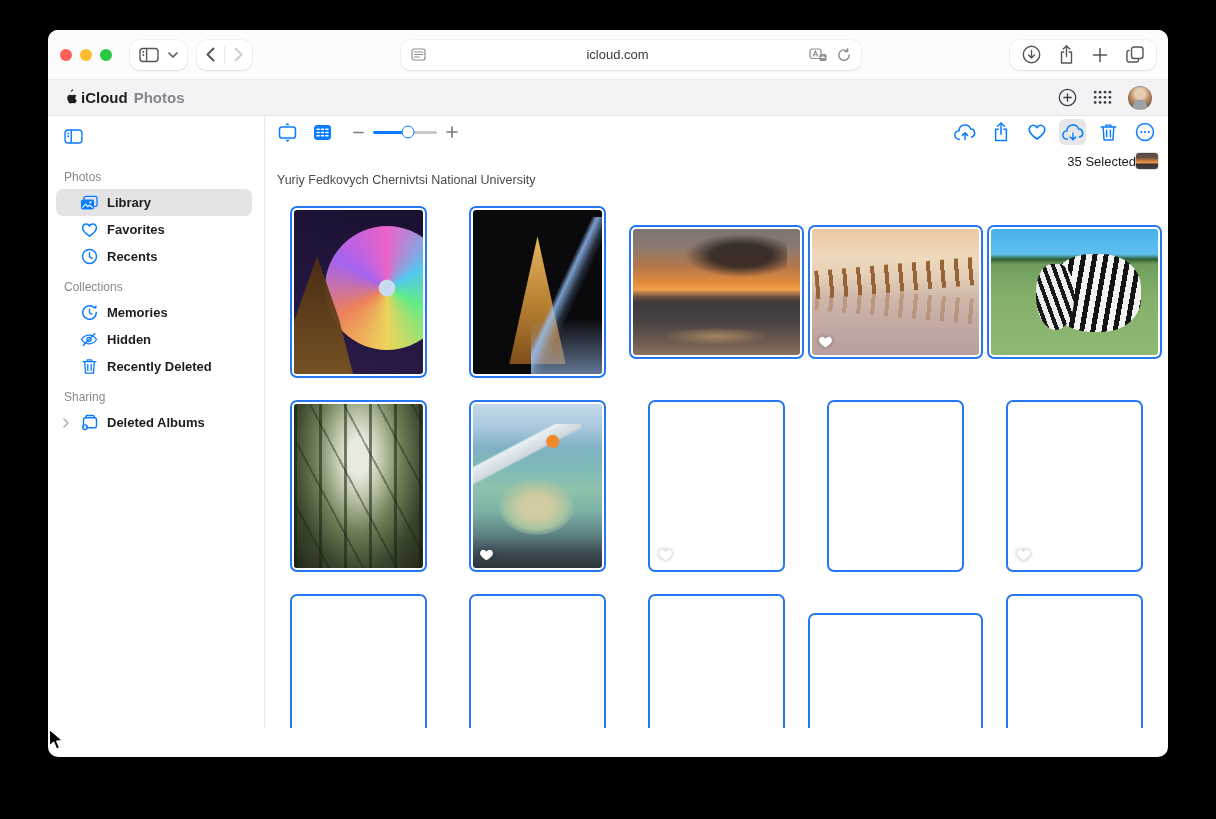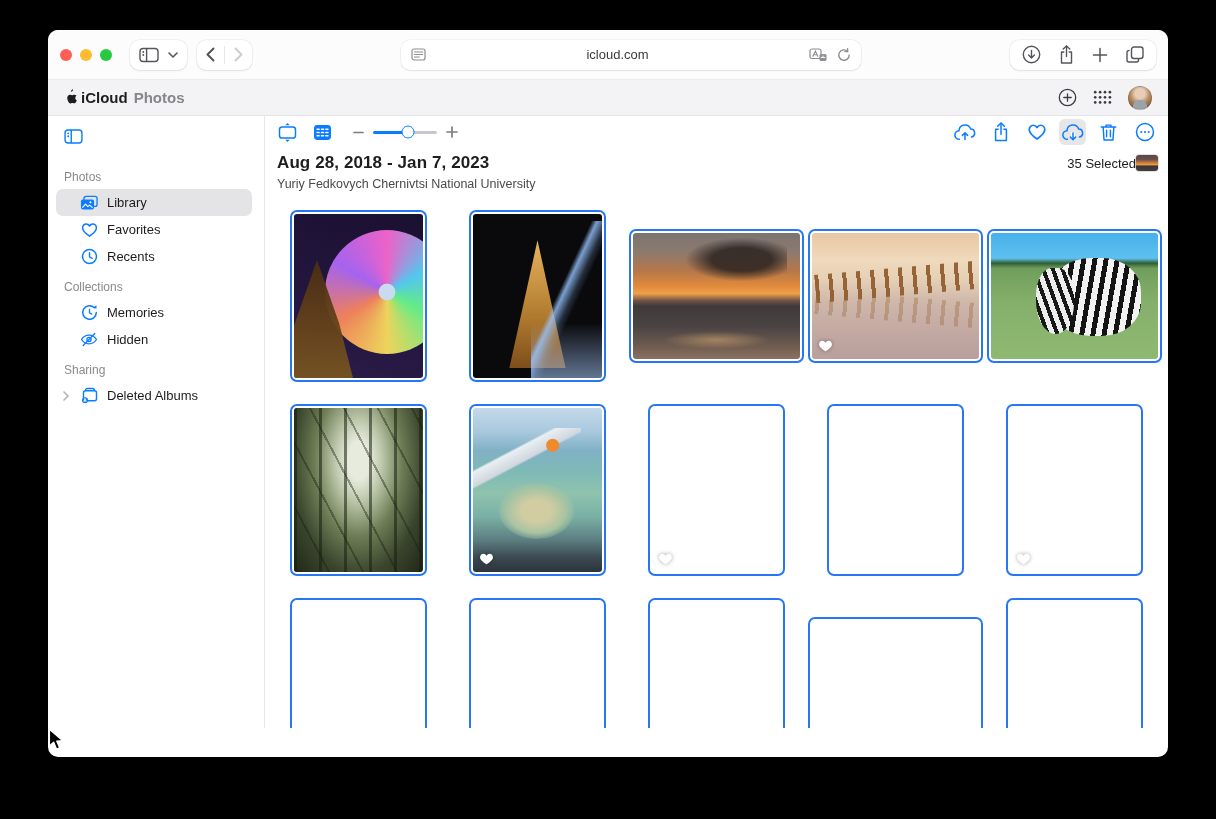--- a/index.html
+++ b/index.html
@@ -38,21 +38,21 @@
     background:
       radial-gradient(circle at 50% 88%, #9aa2ab 0 30%, rgba(0,0,0,0) 31%),
       radial-gradient(circle at 50% 30%, #e7cdb4 0 26%, #b58a62 52%, #8a6344 78%, #7a5336 100%);
     border:.5px solid rgba(0,0,0,.1); }
   
   .content { flex:1; display:flex; min-height:0; }
   .sidebar { width:217px; flex:0 0 217px; background:#fff; border-right:1px solid #e8e8ea; padding:13px 8px 0 14px; }
   .side-toggle { color:#0a7cff; margin:0 0 16px 2px; display:inline-flex; }
   .section-title { font-size:12px; color:#8a8a8e; margin:10px 0 5px 2px; }
   .side-item { position:relative; display:flex; align-items:center; gap:9px; height:27px;
-    padding-left:24px; margin-left:-6px; margin-right:4px; border-radius:7px; font-size:13px; color:#1c1c1e; }
+    padding-left:24px; margin-left:-6px; margin-right:4px; border-radius:7px; font-size:13px; color:#1c1c1e;font-weight:bold; }
   .side-item.selected { background:#e4e4e7; }
   .side-item .chev { position:absolute; left:7px; color:#b2b2b7; display:flex; }
   .side-item .sicon { color:#0a7cff; display:flex; width:18px; justify-content:center; }
   
   .main { flex:1; min-width:0; padding:0 10px 0 12px; overflow:hidden; position:relative; }
   .main-toolbar { height:32px; display:flex; align-items:center; color:#0a7cff; }
   .mt-left { display:flex; align-items:center; gap:15px; }
   .zoomctl { display:flex; align-items:center; gap:9px; color:#7c7c81; margin-left:6px; }
   .slider { position:relative; width:64px; height:14px; display:flex; align-items:center; }
   .slider .track { width:100%; height:3px; border-radius:2px; background:linear-gradient(90deg,#0a7cff 0 55%, #c8c8cc 55%); }
@@ -346,20 +346,28 @@
       <div class="side-item">
         <span class="sicon">
           <svg width="18" height="15" viewBox="0 0 18 15">
               <path d="M1.5 7.5S4.4 3.2 9 3.2s7.5 4.3 7.5 4.3-2.9 4.3-7.5 4.3S1.5 7.5 1.5 7.5z" fill="none" stroke="currentColor" stroke-width="1.3"></path>
               <circle cx="9" cy="7.5" r="2.1" fill="none" stroke="currentColor" stroke-width="1.3"></circle>
               <path d="M3.2 13.5L14.8 1.5" stroke="currentColor" stroke-width="1.3" stroke-linecap="round"></path>
             </svg>
         </span>
         <span>Hidden</span>
       </div>
+      <div class="side-item">
+        <span class="sicon">
+          <svg width="15" height="17" viewBox="0 0 15 17">
+              <path d="M1 3.6h13M5.3 3.6V1.9h4.4v1.7M2.7 3.6l.8 11.6h8l.8-11.6M5.8 6.4v6M9.2 6.4v6" fill="none" stroke="currentColor" stroke-width="1.3" stroke-linecap="round" stroke-linejoin="round"></path>
+            </svg>
+        </span>
+        <span>Recently Deleted</span>
+      </div>
 
       <div class="section-title">Sharing</div>
       <div class="side-item">
         <span class="chev">
           <svg width="6" height="10" viewBox="0 0 6 10">
               <path d="M1 1l4 4-4 4" fill="none" stroke="currentColor" stroke-width="1.6" stroke-linecap="round" stroke-linejoin="round"></path>
             </svg>
         </span>
         <span class="sicon">
           <svg width="17" height="17" viewBox="0 0 17 17">
@@ -445,21 +453,20 @@
                 <circle cx="10" cy="10" r="8.5" fill="none" stroke="currentColor" stroke-width="1.5"></circle>
                 <circle cx="6.3" cy="10" r="1.1" fill="currentColor"></circle>
                 <circle cx="10" cy="10" r="1.1" fill="currentColor"></circle>
                 <circle cx="13.7" cy="10" r="1.1" fill="currentColor"></circle>
               </svg>
           </span>
         </div>
       </div>
 
       <div class="titlebar">
-        <span class="page-title">Aug 28, 2018 - Jan 7, 2023</span>
         <span class="sel-group">
           <span class="sel-label">35 Selected</span>
           <span class="sel-thumb"></span>
         </span>
       </div>
       <div class="page-subtitle">Yuriy Fedkovych Chernivtsi National University</div>
 
       <div class="grid">
           <div class="cell">
             <div class="photo portrait sel">

